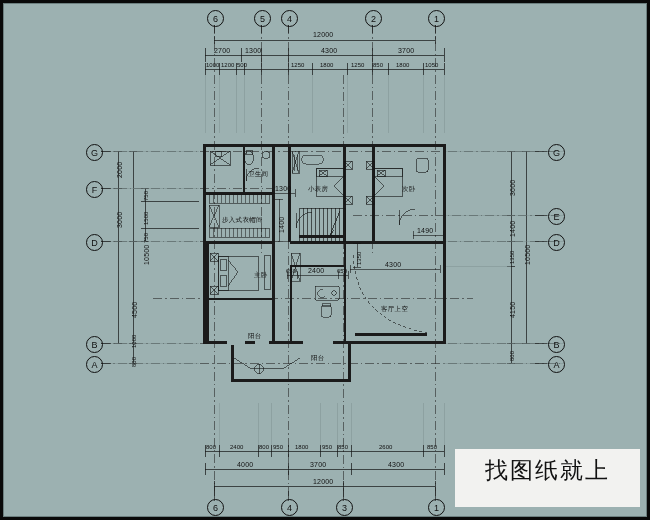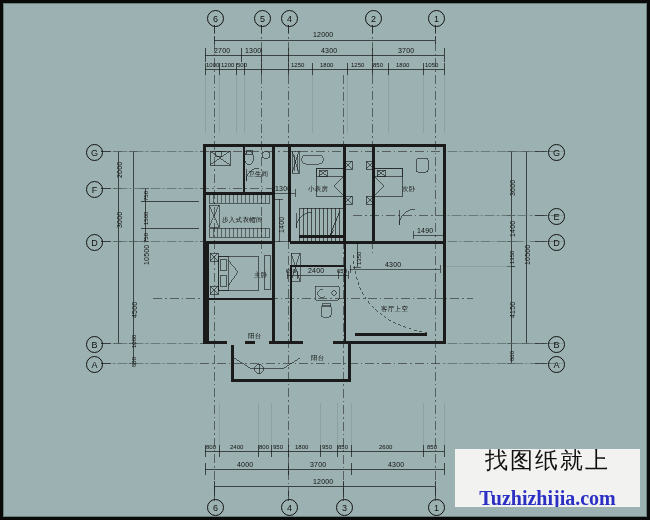--- a/index.html
+++ b/index.html
@@ -612,17 +612,16 @@
     <div class="lbl room" style="left:219px;top:214px;">步入式衣帽间</div>
     <div class="lbl room" style="left:305px;top:183px;">小表房</div>
     <div class="lbl room" style="left:399px;top:183px;">次卧</div>
     <div class="lbl room" style="left:251px;top:269px;">主卧</div>
     <div class="lbl room" style="left:378px;top:303px;">客厅上空</div>
     <div class="lbl room" style="left:245px;top:330px;">阳台</div>
     <div class="lbl room" style="left:308px;top:352px;">阳台</div>
 
     <div class="wm">
       <div class="wm-cn">找图纸就上</div>
-      <div class="wm-en">Tuzhizhijia.com</div>
     </div>
 
   </div>
 </div>
 
 </body></html>

